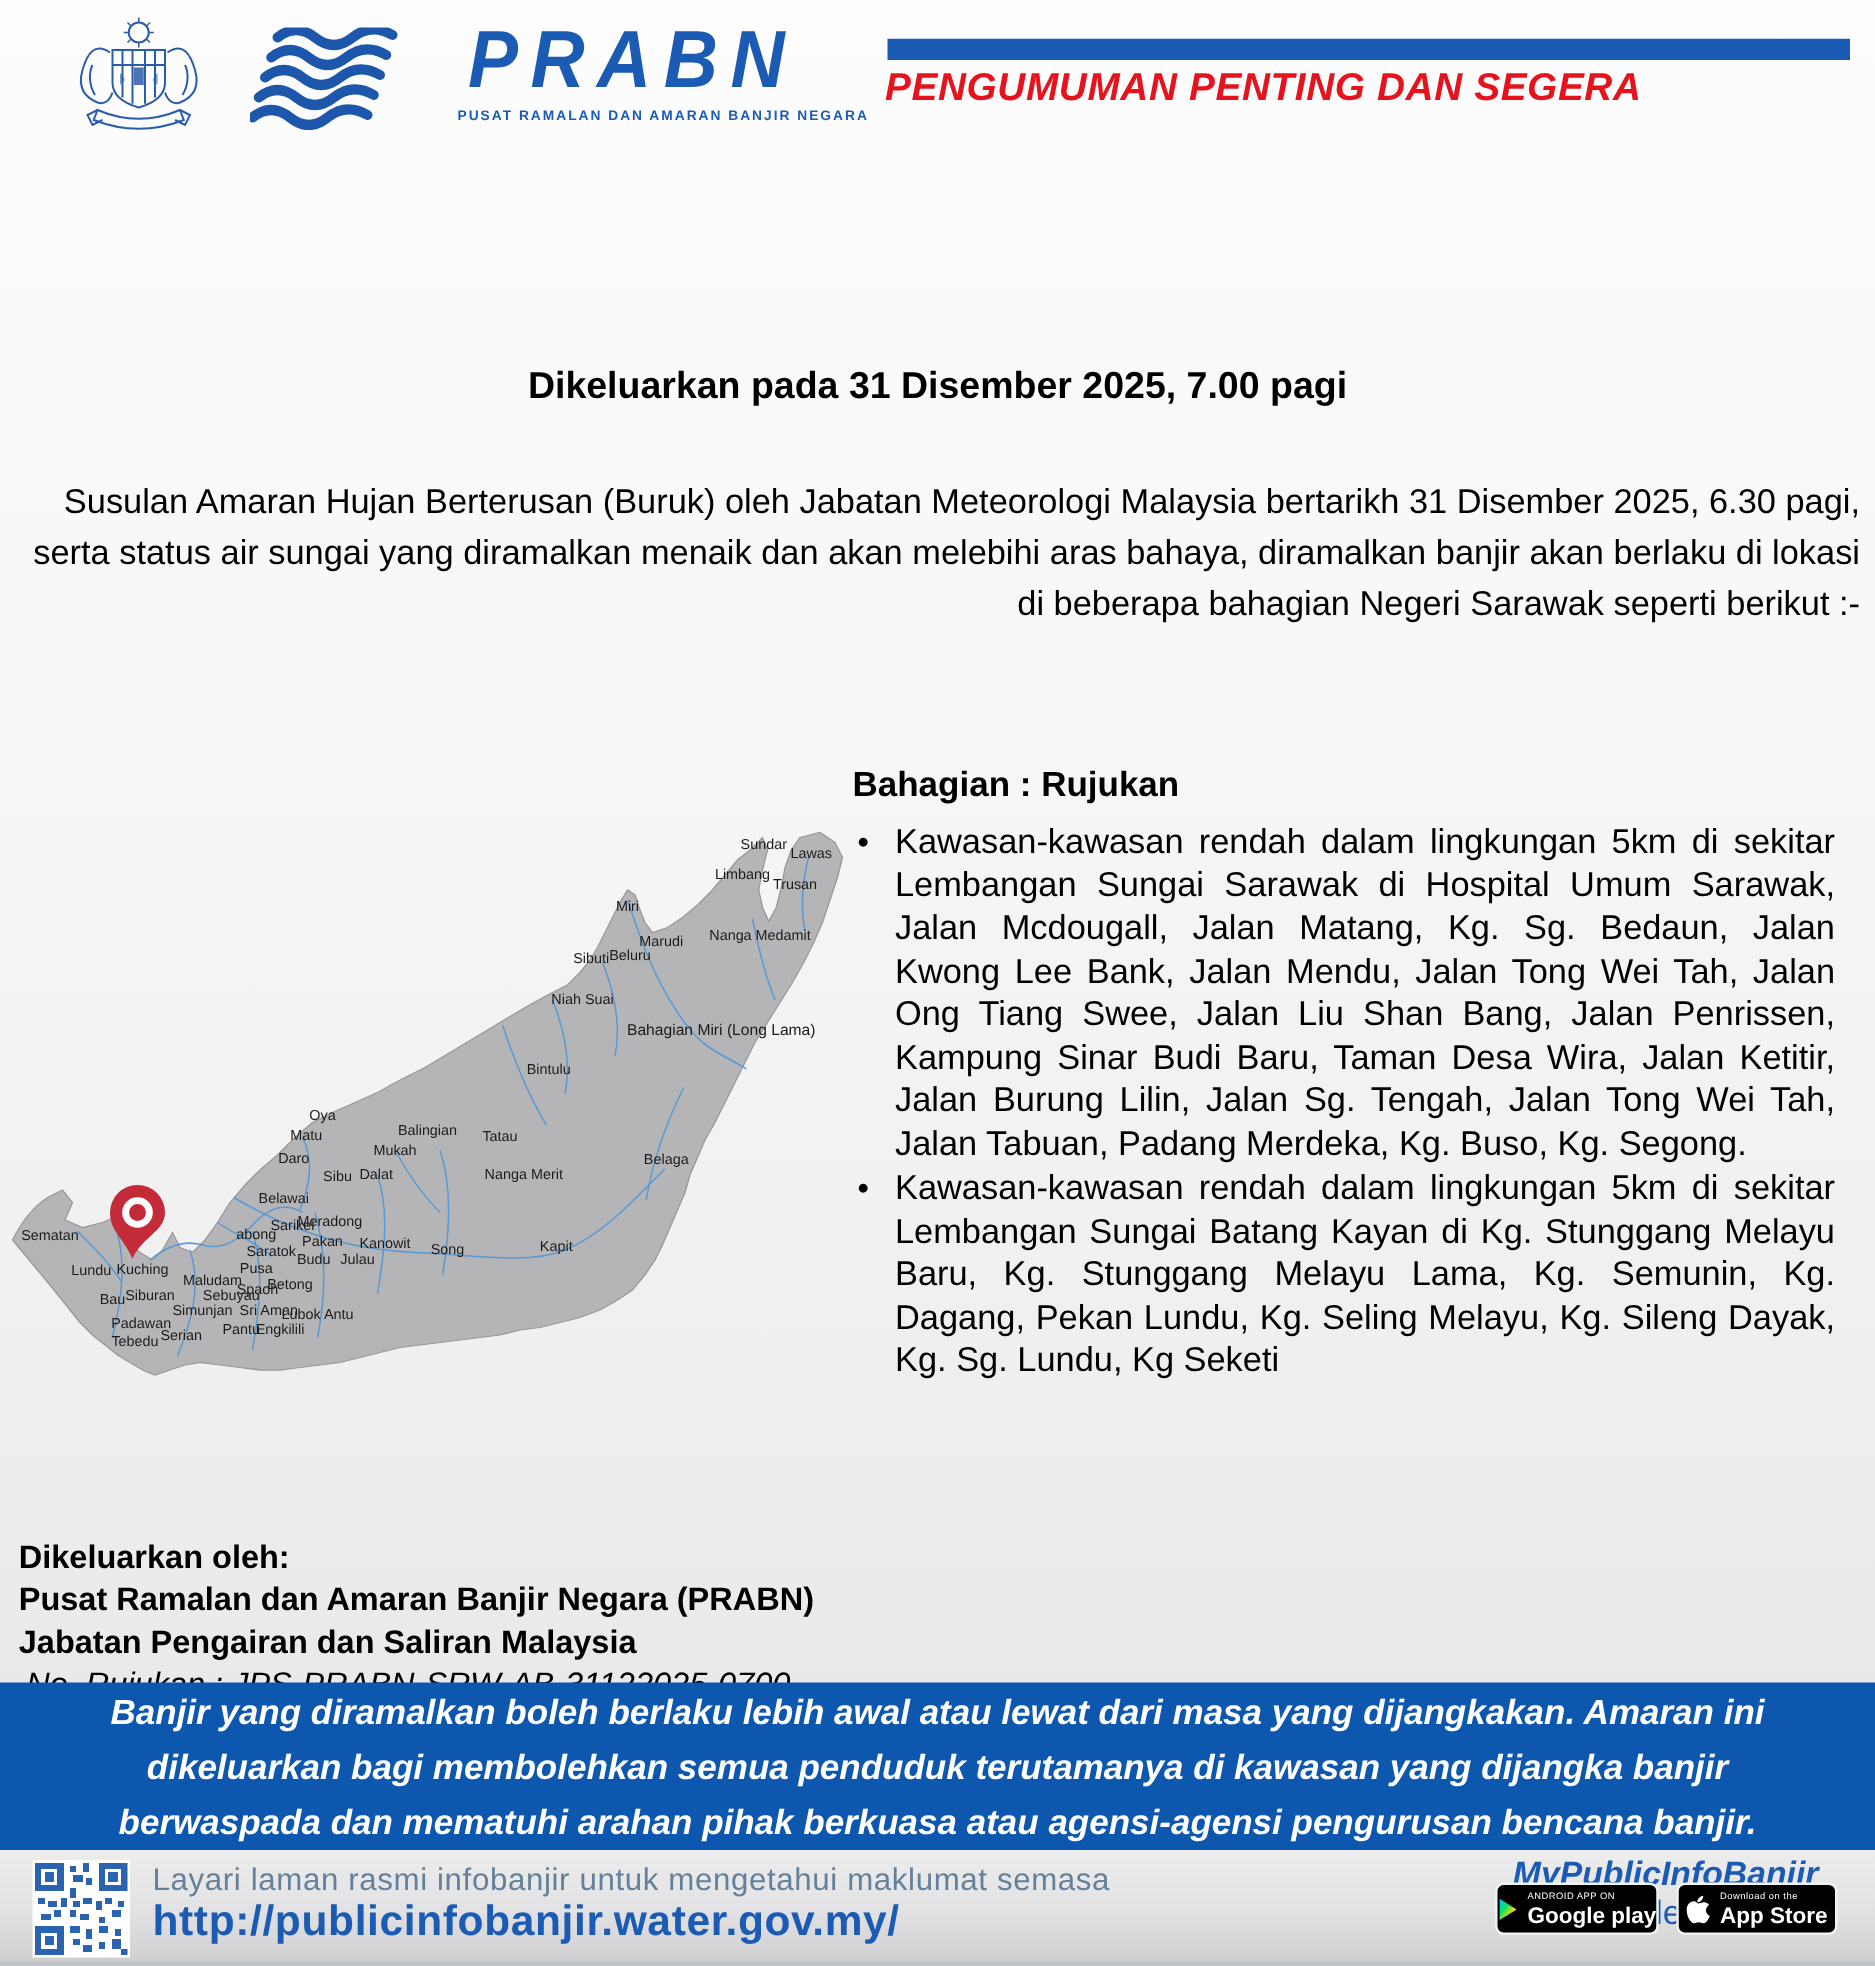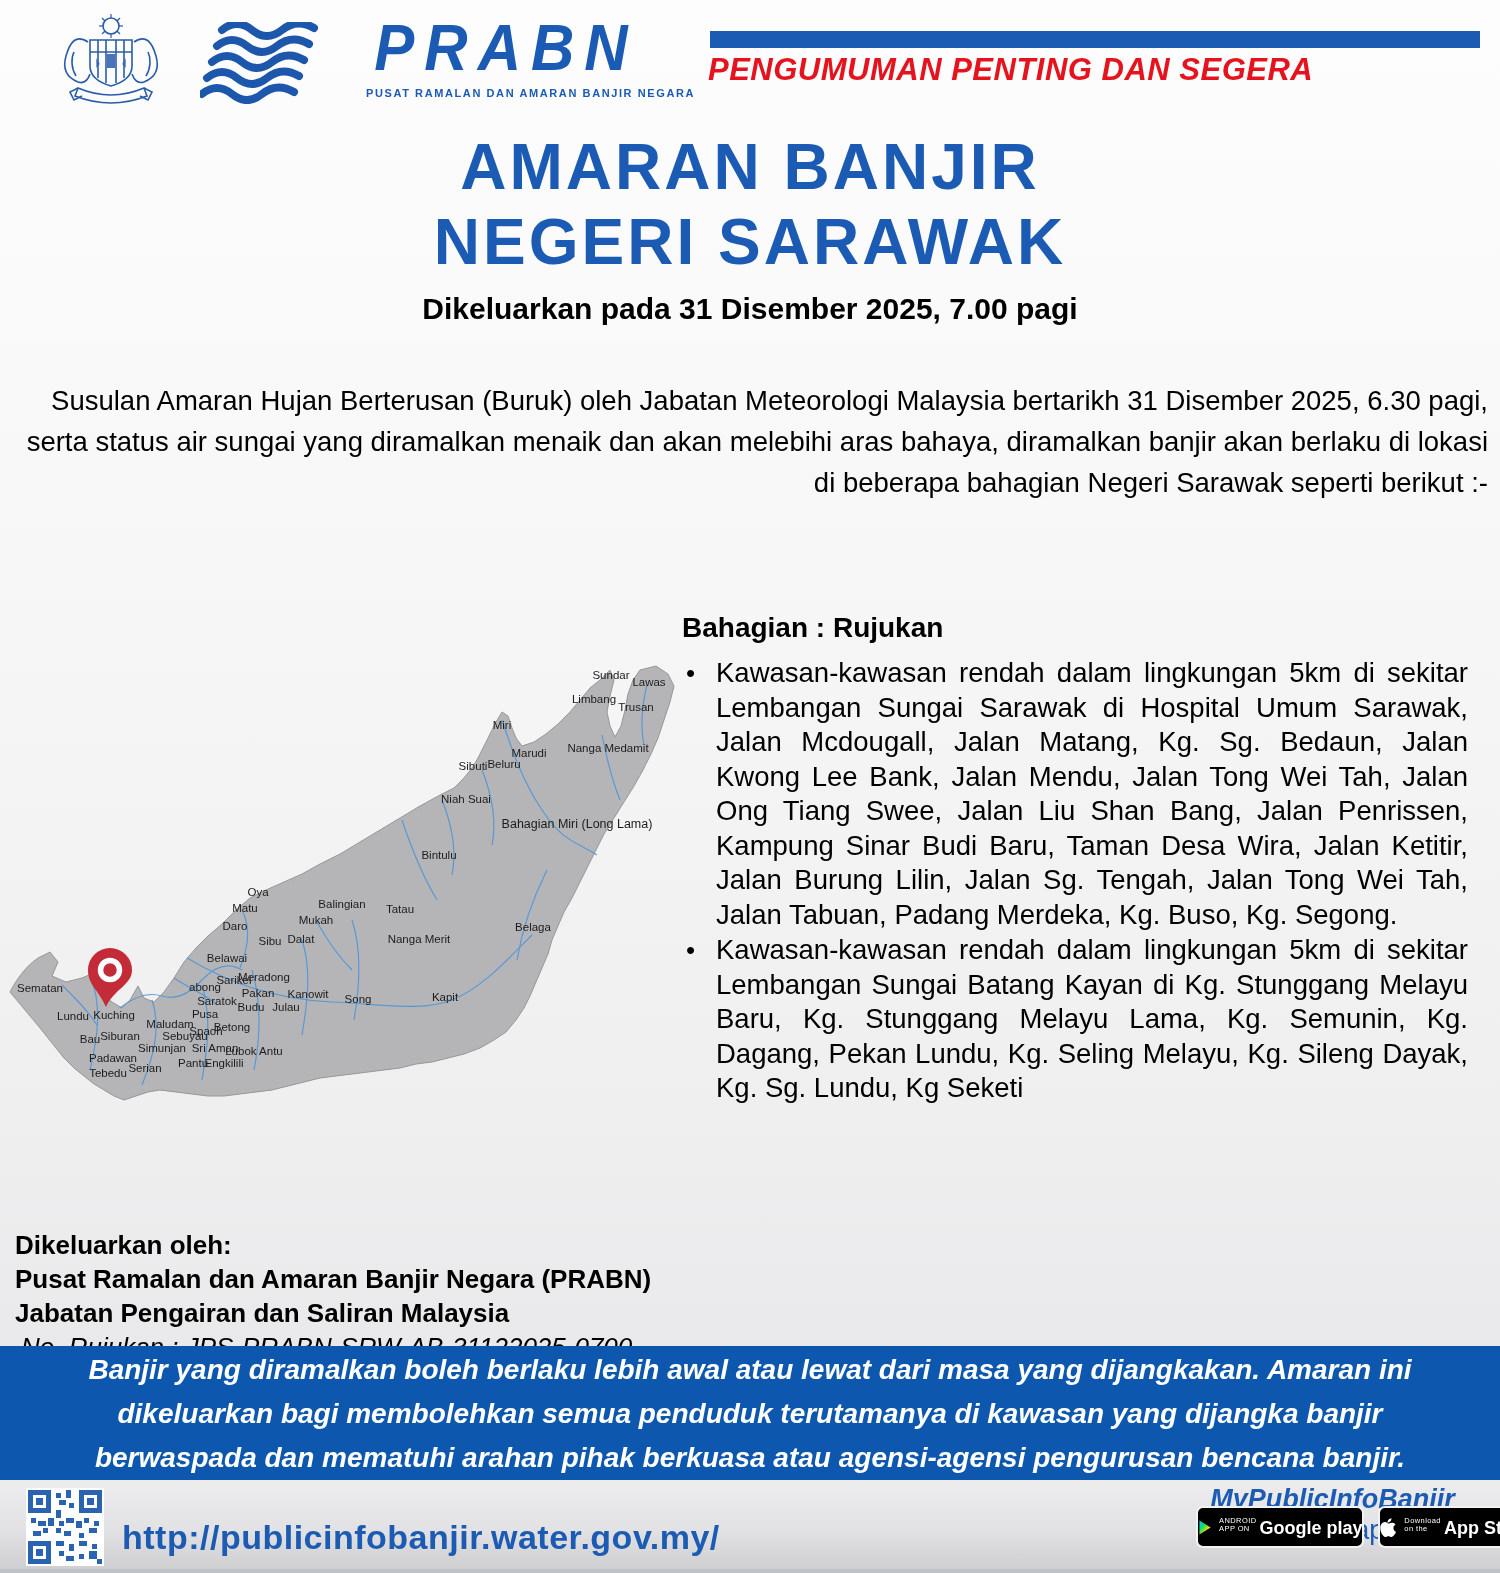--- a/index.html
+++ b/index.html
@@ -83,21 +83,21 @@
   .visit{position:absolute;left:122px;top:10px;font-size:25px;color:var(--footer-text);letter-spacing:.5px;}
   .url{position:absolute;left:122px;top:38px;font-size:34px;font-weight:bold;color:var(--brand-blue);
        letter-spacing:.5px;text-decoration:none;}
   .appline{position:absolute;left:1195px;top:4px;width:275px;text-align:center;font-size:27px;color:var(--brand-blue);}
   .appline .nm{font-weight:bold;font-style:italic;}
   .badges{position:absolute;left:1196px;top:26px;width:274px;display:flex;gap:14px;}
   .badge{
     flex:1;height:38px;background:#000;border:2px solid #f2f2f2;border-radius:7px;
     display:flex;align-items:center;justify-content:center;gap:7px;color:#fff;cursor:pointer;
   }
-  .badge .txt{display:flex;flex-direction:row;line-height:1;}
+  .badge .txt{display:flex;flex-direction:column;line-height:1;}
   .badge .small{font-size:7.5px;letter-spacing:.4px;}
   .badge .bigt{font-size:18px;font-weight:bold;margin-top:2px;white-space:nowrap;}
 </style>
 </head>
 <body>
 
 <div id="page">
 
   <div class="coat">
     <svg width="118" height="96" viewBox="0 0 118 96" fill="none" stroke="#2a5caa" stroke-width="1.6">
@@ -144,24 +144,20 @@
   </div>
 
   <div class="prabn">
     <div class="word">PRABN</div>
     <div class="tag">PUSAT RAMALAN DAN AMARAN BANJIR NEGARA</div>
   </div>
 
   <div class="bluebar"></div>
   <div class="announce">PENGUMUMAN PENTING DAN SEGERA</div>
 
-  <div class="title">
-    <div>AMARAN BANJIR</div>
-    <div>NEGERI SARAWAK</div>
-  </div>
   <div class="issued">Dikeluarkan pada 31 Disember 2025, 7.00 pagi</div>
 
   <p class="intro">Susulan Amaran Hujan Berterusan (Buruk) oleh Jabatan Meteorologi Malaysia bertarikh 31 Disember 2025, 6.30 pagi, serta status air sungai yang diramalkan menaik dan akan melebihi aras bahaya, diramalkan banjir akan berlaku di lokasi di beberapa bahagian Negeri Sarawak seperti berikut :-</p>
 
   <div id="map-wrap">
     <svg id="map-svg" width="680" height="480" viewBox="0 0 680 480">
       <path d="M8,352 C14,340 24,326 36,318 L48,312 L56,322 L50,336 L64,342 L80,338 L94,332
            L102,342 L98,352 L110,362 L120,368 L128,360 L136,346 L142,358 L152,362
            L162,352 L172,338 L182,322 L194,308 L206,296 L220,284 L234,270 L248,258
            L264,250 L282,242 L300,234 L318,224 L338,214 L358,202 L378,190 L398,178
@@ -311,20 +307,21 @@
             <rect x="20" y="20" width="3" height="2"></rect>
           <rect x="25" y="21" width="2" height="2"></rect>
             <rect x="12" y="24" width="2" height="2"></rect>
           <rect x="15" y="26" width="3" height="2"></rect>
             <rect x="20" y="25" width="2" height="2"></rect>
           <rect x="24" y="24" width="3" height="3"></rect>
             <rect x="27" y="27" width="2" height="2"></rect>
         </g>
       </svg>
     </div>
+    <div class="visit">Layari laman rasmi infobanjir untuk mengetahui maklumat semasa</div>
     <a class="url" href="#">http://publicinfobanjir.water.gov.my/</a>
 
     <div class="appline">
       <span class="nm">MyPublicInfoBanjir</span><span> Mobile-app</span>
     </div>
     <div class="badges">
       <div class="badge">
         <svg width="17" height="19" viewBox="0 0 20 22">
           <defs>
             <linearGradient id="gp" x1="0" y1="0" x2="1" y2="1">

